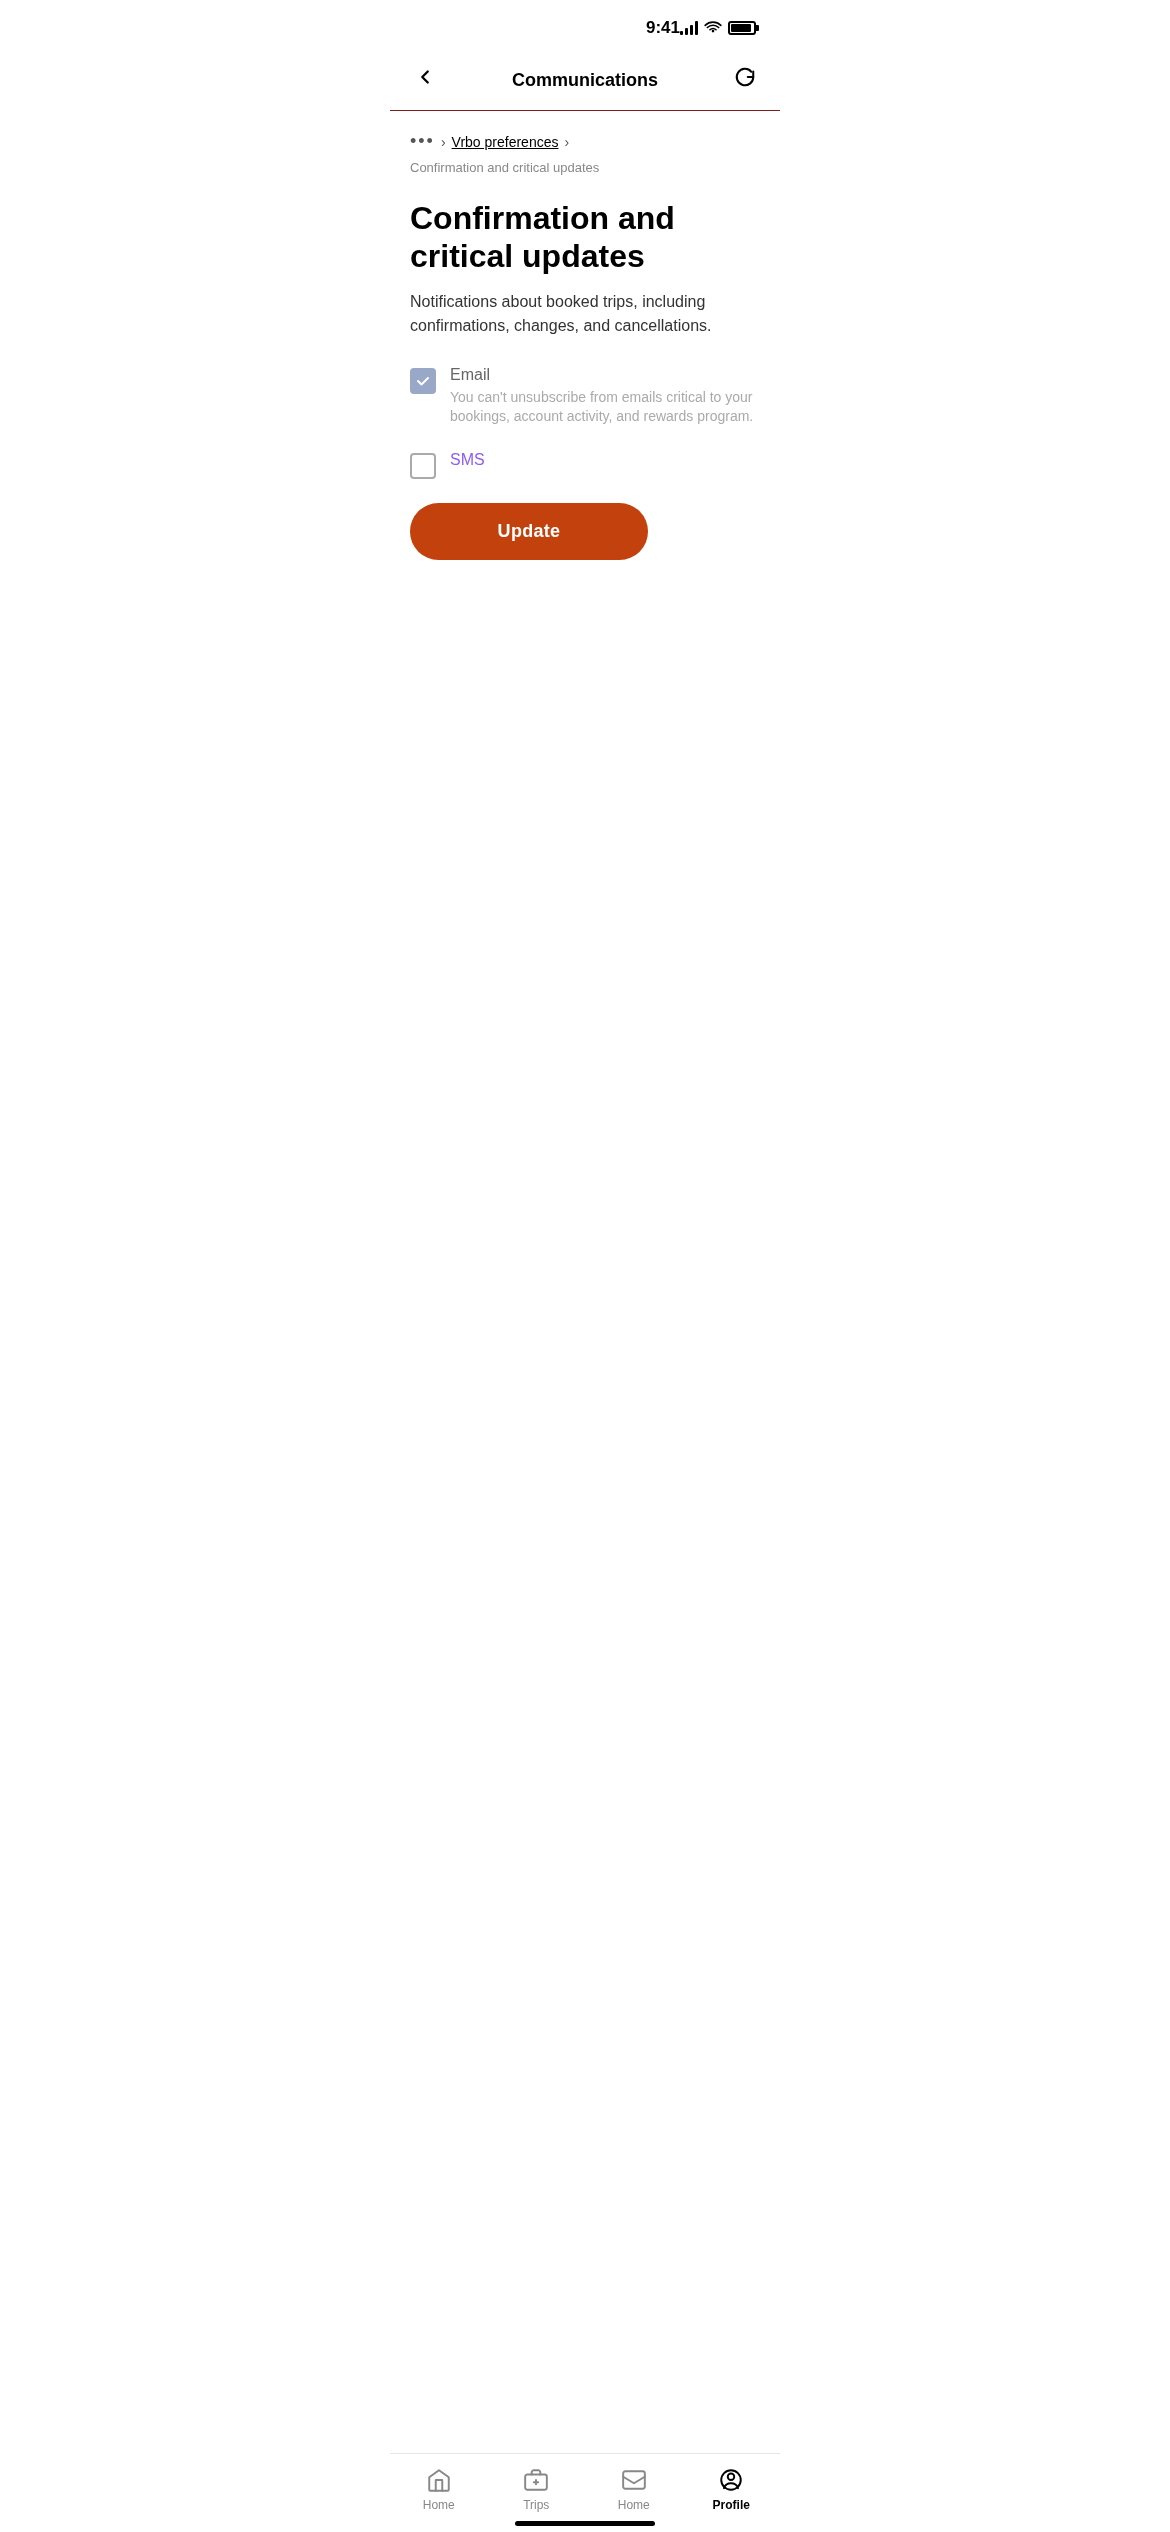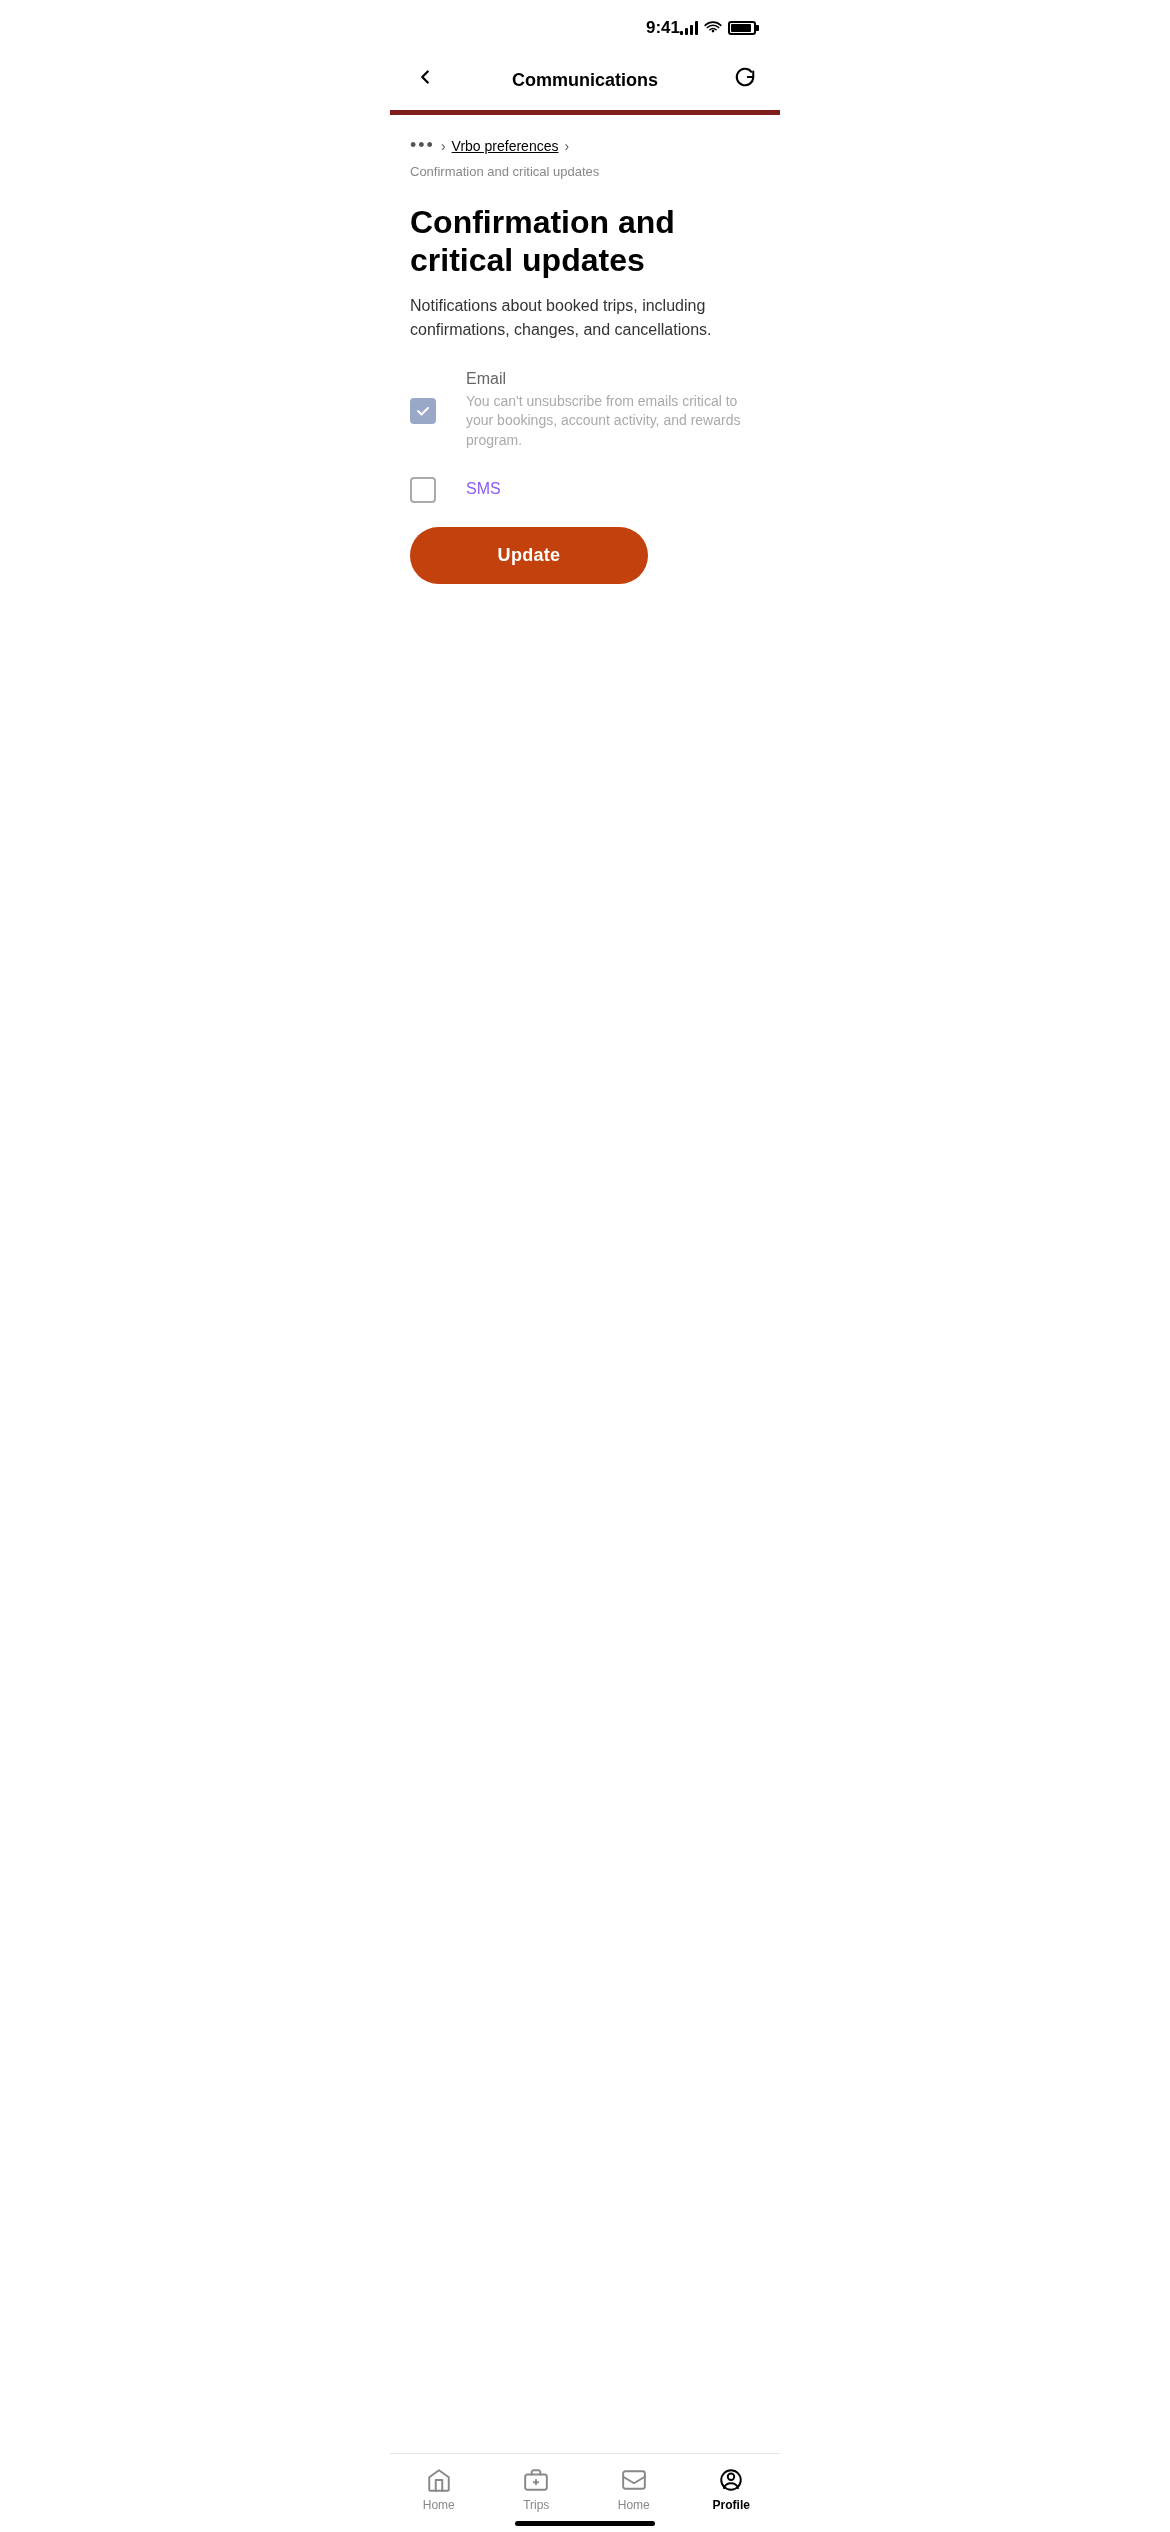--- a/index.html
+++ b/index.html
@@ -82,21 +82,21 @@
       background: #000;
       border-radius: 1px;
     }
 
     
     .nav-header {
       display: flex;
       align-items: center;
       justify-content: space-between;
       padding: 12px 20px;
-      border-bottom: 5px solid #7f1d1d;
+      border-bottom: 1px solid #7f1d1d;
     }
 
     .nav-back-btn {
       font-size: 22px;
       color: #000;
       cursor: pointer;
       padding: 4px;
       background: none;
       border: none;
     }
@@ -164,22 +164,22 @@
     .page-description {
       font-size: 16px;
       color: #333;
       line-height: 1.5;
       margin-bottom: 28px;
     }
 
     
     .form-item {
       display: flex;
-      align-items: center;
-      gap: 30px;
+      align-items: flex-start;
+      gap: 14px;
       margin-bottom: 24px;
     }
 
     .checkbox-container {
       width: 26px;
       height: 26px;
       flex-shrink: 0;
       margin-top: 2px;
     }
 

